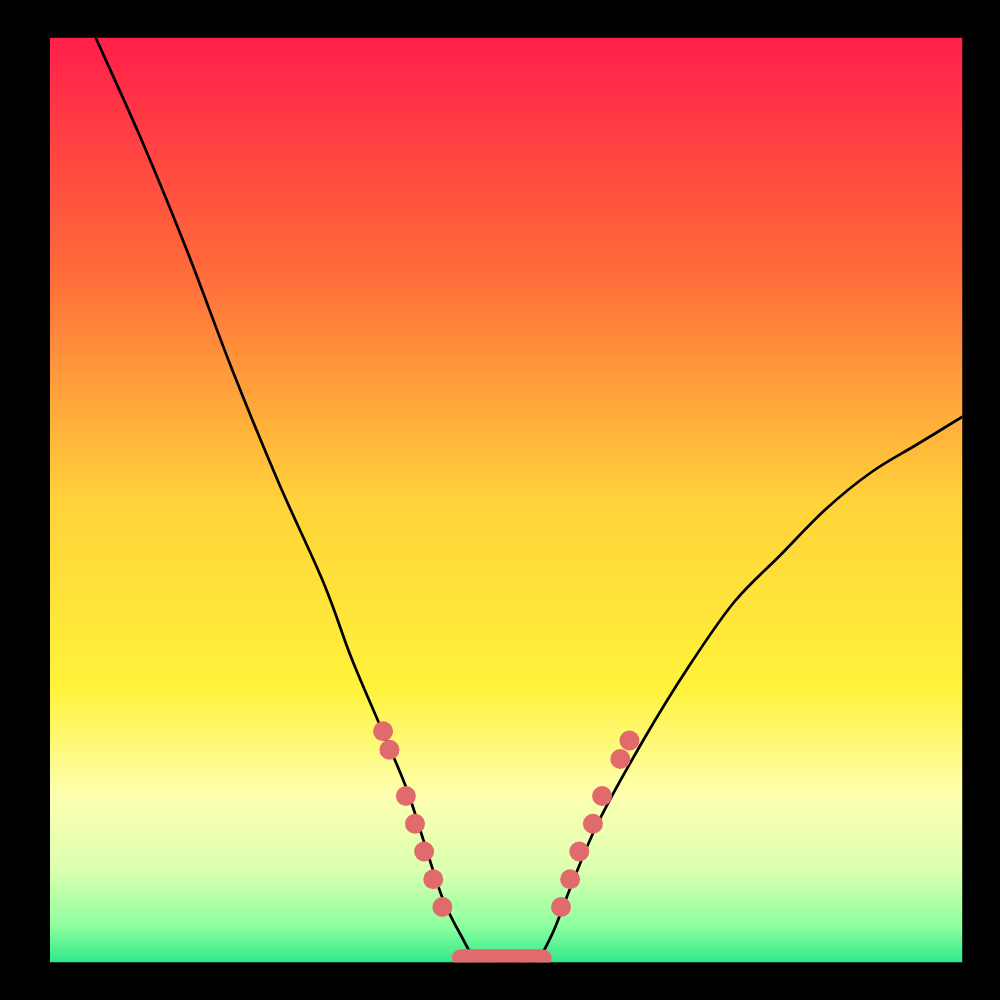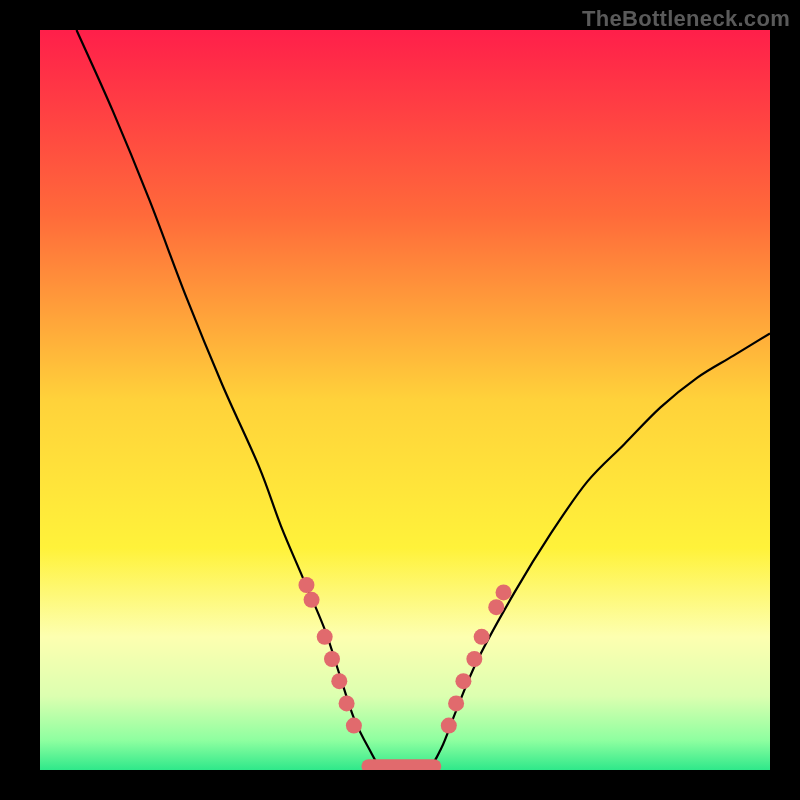--- a/index.html
+++ b/index.html
@@ -58,21 +58,20 @@
     fill: none;
     stroke: #e16a6d;
     stroke-width: 14;
     stroke-linecap: round;
   }
 </style>
 </head>
 <body>
 
 <div class="frame">
-  <div class="watermark">TheBottleneck.com</div>
   <div class="plot-area">
     <svg class="gradient" viewBox="0 0 730 740" preserveAspectRatio="none">
       <defs>
         <linearGradient id="bg-grad" x1="0" y1="0" x2="0" y2="1">
             <stop offset="0%" stop-color="#ff1f4a"></stop>
             <stop offset="25%" stop-color="#ff6a3a"></stop>
             <stop offset="50%" stop-color="#ffd23a"></stop>
             <stop offset="70%" stop-color="#fff23a"></stop>
             <stop offset="82%" stop-color="#fdffb0"></stop>
             <stop offset="90%" stop-color="#dcffb0"></stop>

